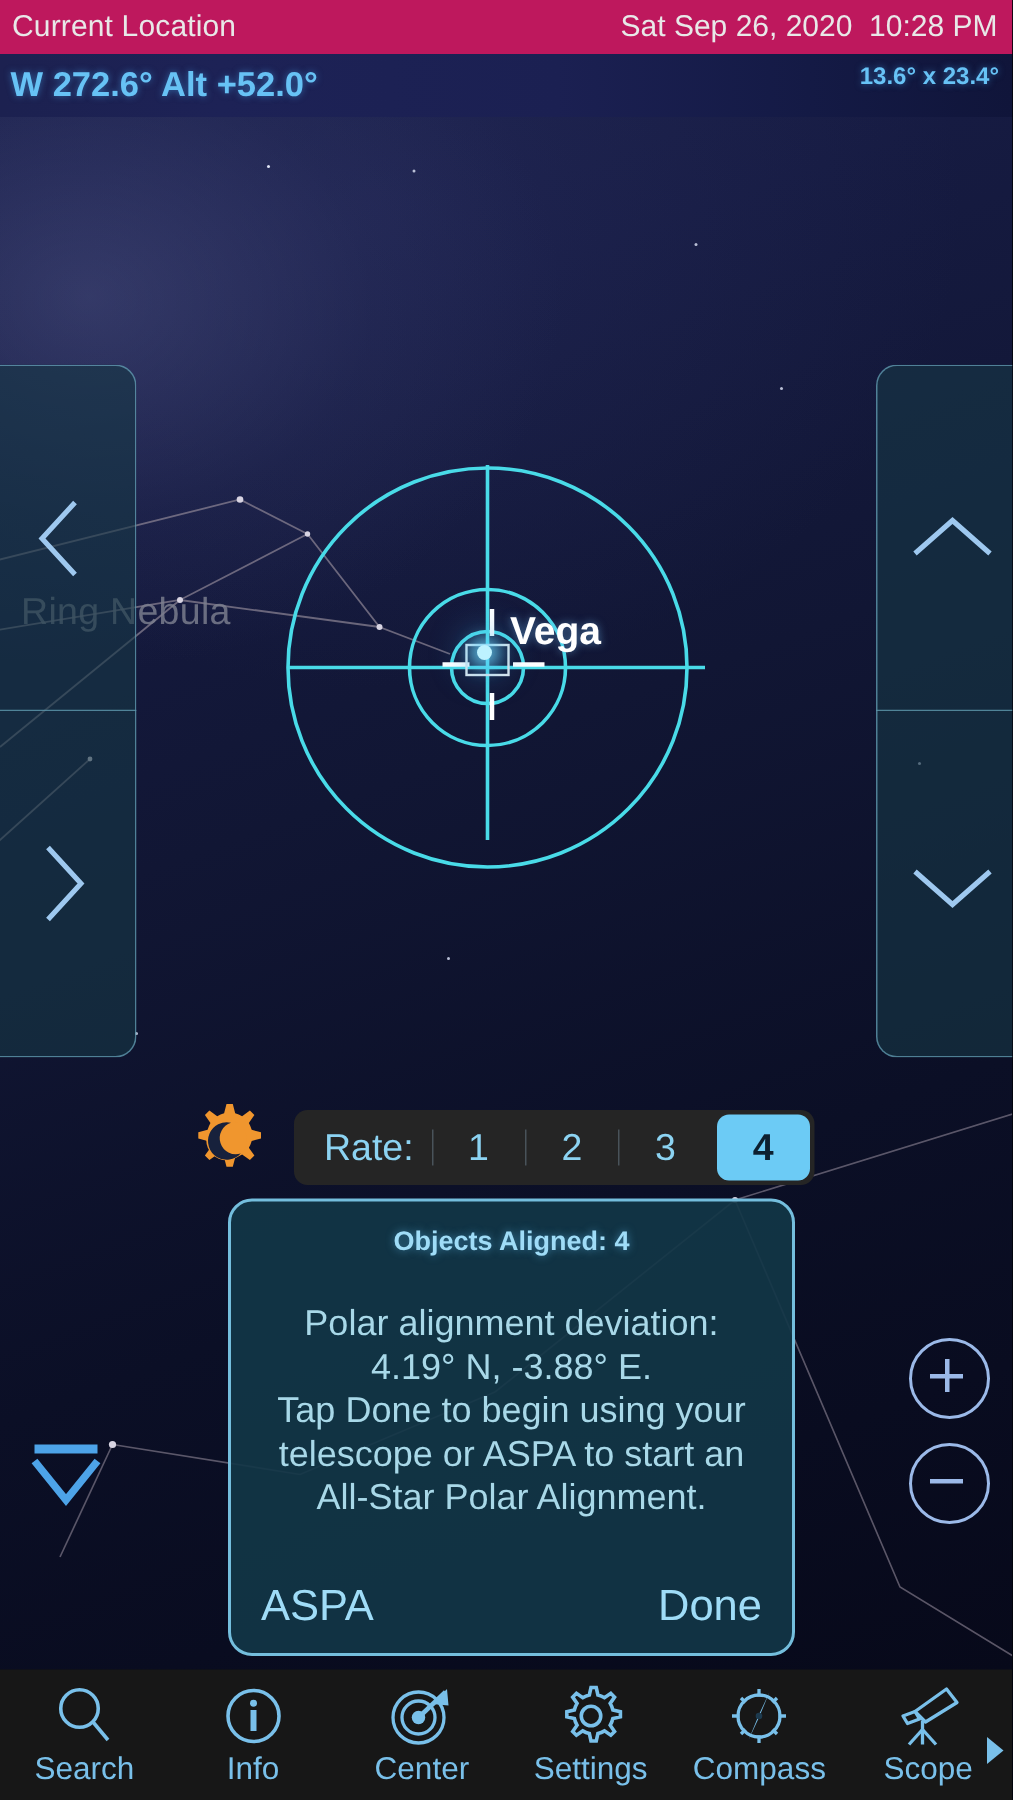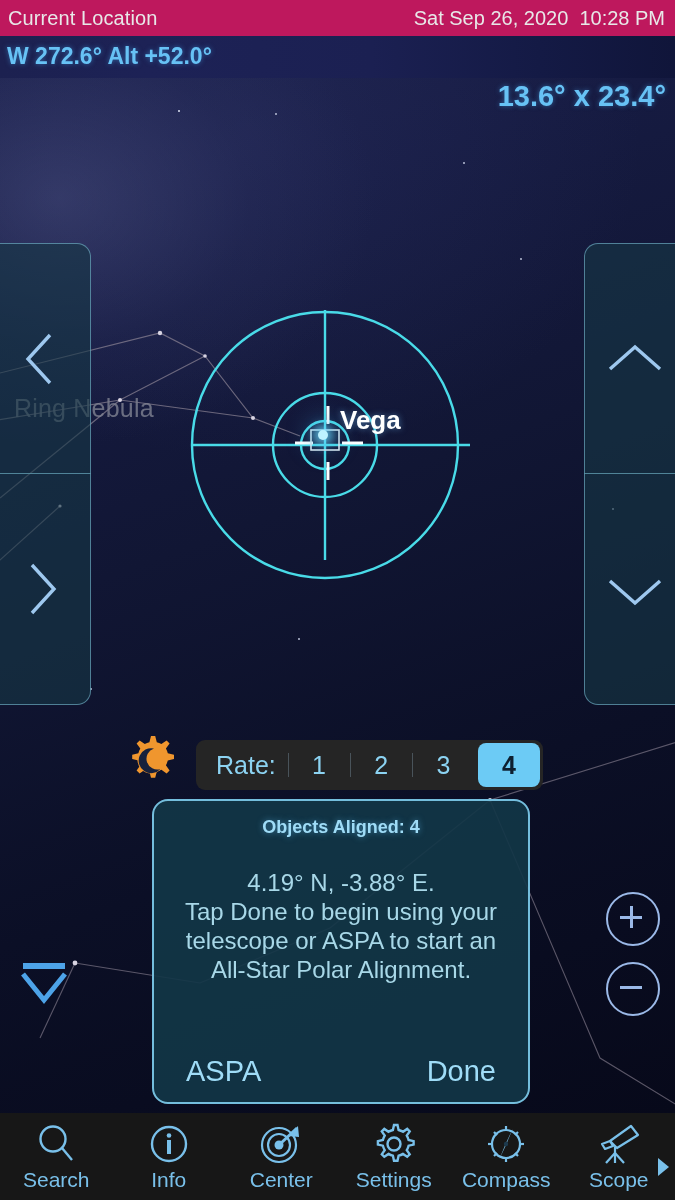--- a/index.html
+++ b/index.html
@@ -58,24 +58,23 @@
     left: 7px; top: 7px;
     color: #67c2f5;
     font-size: 23px;
     font-weight: bold;
     text-shadow: 0 0 5px rgba(70,160,230,.55);
   }
   .coord-right {
     position: absolute;
     right: 9px; top: 7px;
     color: #67c2f5;
-    font-size: 29px;
+    font-size: 16px;
     font-weight: bold;
     text-shadow: 0 0 5px rgba(70,160,230,.55);
-    margin-top: 37px;
   }
 
   
   .sky {
     position: absolute;
     left: 0; top: 78px;
     width: 675px; height: 1035px;
     background:
       radial-gradient(ellipse 420px 330px at 60px 120px, rgba(92,98,150,.38) 0%, rgba(60,66,115,.16) 45%, rgba(0,0,0,0) 75%),
       radial-gradient(ellipse 560px 460px at 250px 60px, rgba(50,56,110,.30) 0%, rgba(0,0,0,0) 70%),
@@ -235,21 +234,21 @@
     font-size: 24px;
     line-height: 29px;
     margin-top: 30px;
     padding: 0 8px;
   }
   .dialog-actions {
     position: absolute;
     left: 0; right: 0; bottom: 14px;
     display: flex;
     justify-content: space-between;
-    padding: 0 32px;
+    padding: 0 20px;
   }
   .dialog-btn {
     color: #9fdcf7;
     font-size: 29px;
   }
 
   
   .zoombtn {
     position: absolute;
     width: 50px; height: 50px;
@@ -407,20 +406,21 @@
     <span class="rate-label">Rate:</span>
     <span class="rate-seg">1</span>
     <span class="rate-seg">2</span>
     <span class="rate-seg">3</span>
     <span class="rate-seg active">4</span>
   </div>
 
   <div class="dialog">
     <div class="dialog-title">Objects Aligned: 4</div>
     <div class="dialog-body">
+      <div>Polar alignment deviation:</div>
       <div>4.19° N, -3.88° E.</div>
       <div>Tap Done to begin using your</div>
       <div>telescope or ASPA to start an</div>
       <div>All-Star Polar Alignment.</div>
     </div>
     <div class="dialog-actions">
       <span class="dialog-btn">ASPA</span>
       <span class="dialog-btn">Done</span>
     </div>
   </div>

